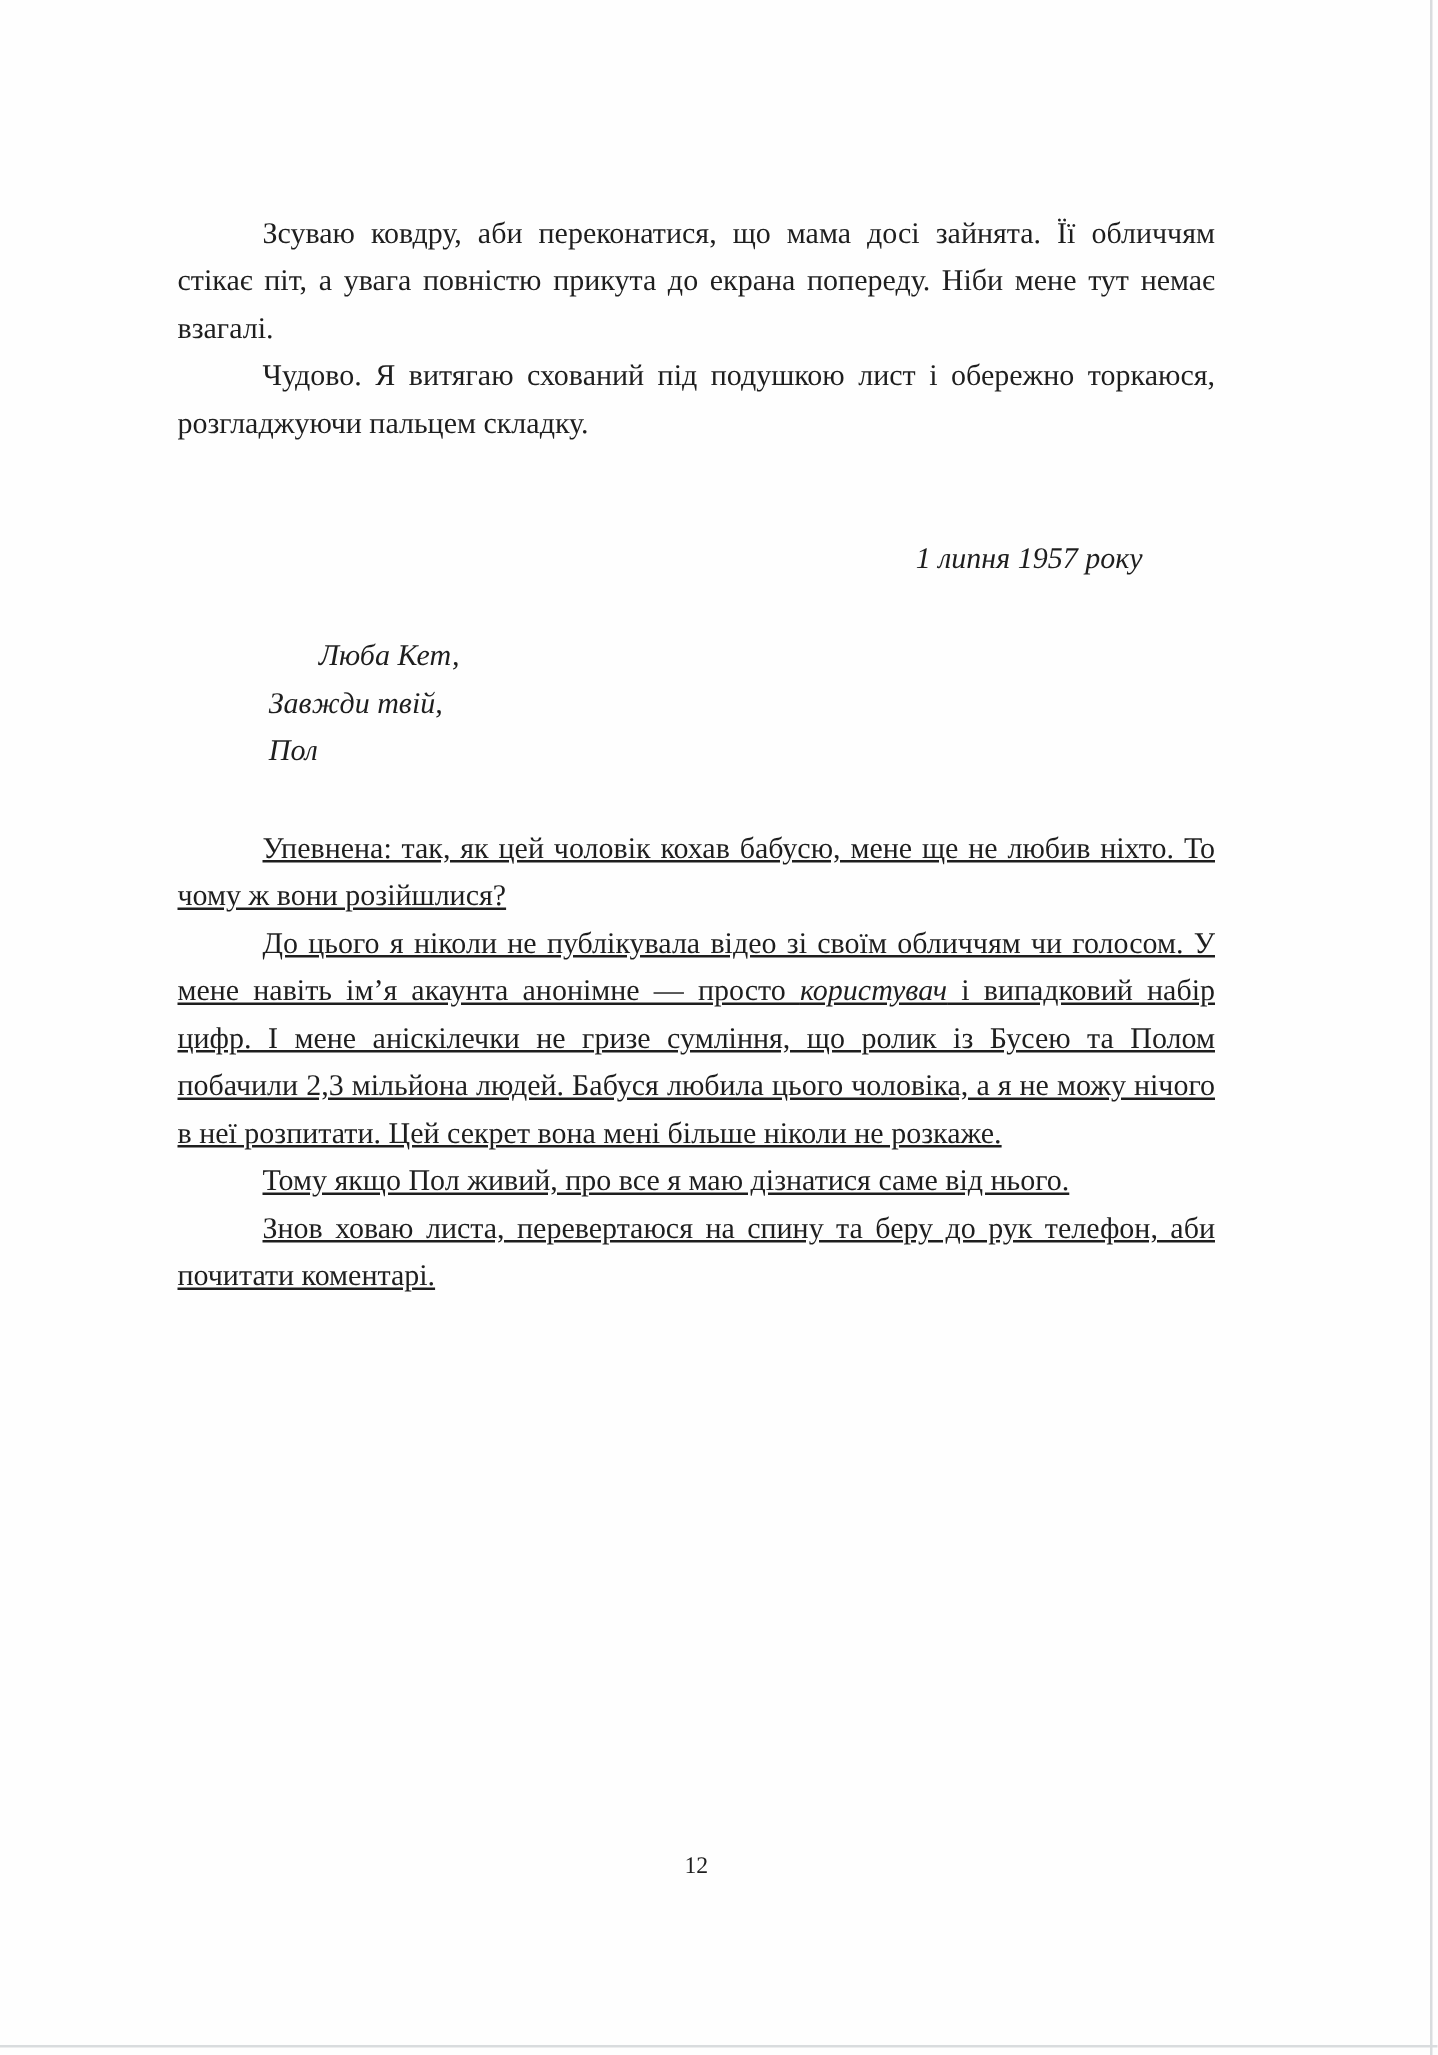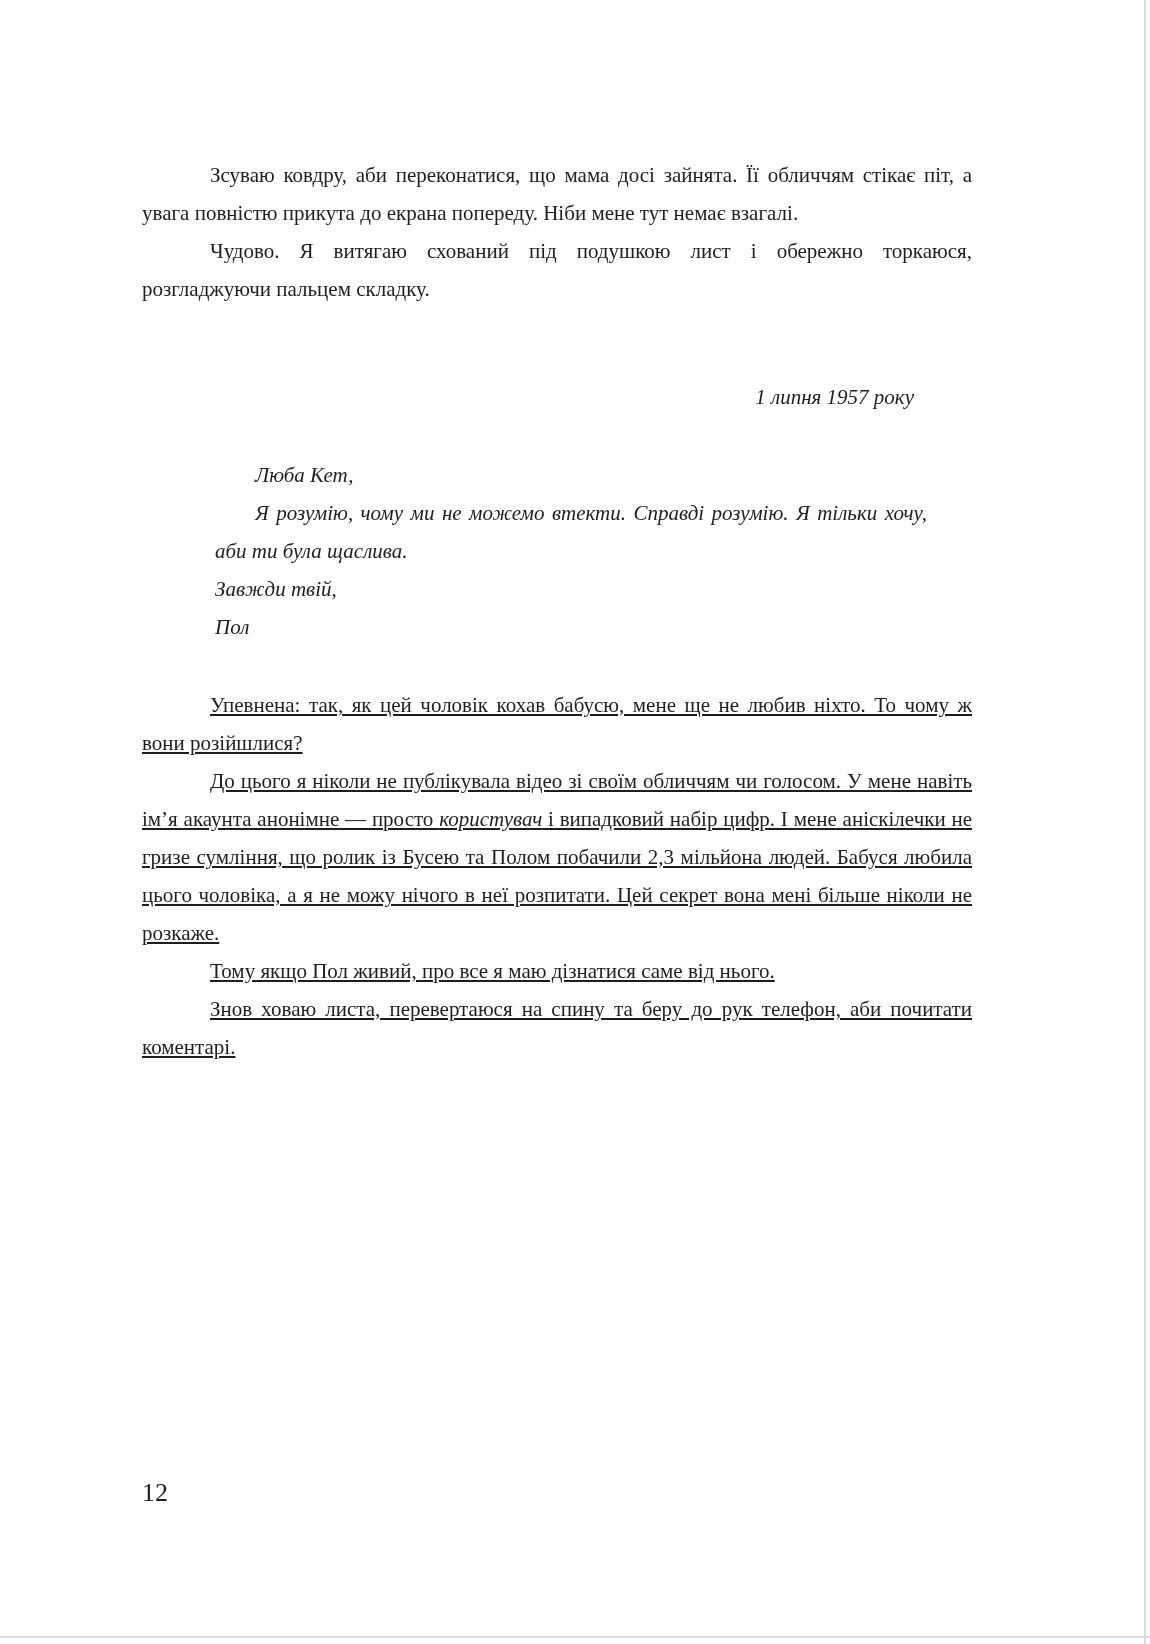--- a/index.html
+++ b/index.html
@@ -8,24 +8,24 @@
     height: 1644px;
     background: #fefefe;
     position: relative;
     overflow: hidden;
     font-family: "Liberation Serif", "DejaVu Serif", serif;
     color: #1e1e1e;
   }
   .page-body {
     position: absolute;
     left: 142px;
-    top: 4px;
+    top: 16px;
     width: 830px;
     padding-top: 152px;
-    font-size: 21px;
+    font-size: 24px;
     line-height: 38px;
     text-align: justify;
   }
   p { margin: 0; }
   .para { text-indent: 68px; }
   .letter-date {
     margin-top: 70px;
     margin-right: 58px;
     text-align: right;
     font-style: italic;
@@ -42,22 +42,22 @@
     text-align: left;
     text-indent: 0;
   }
   .body-bottom { margin-top: 40px; text-decoration: underline; }
   .body-bottom em { font-style: italic; }
   .page-number {
     position: absolute;
     top: 1477px;
     left: 142px;
     width: 830px;
-    text-align: left;
-    font-size: 26px;
+    text-align: center;
+    font-size: 19px;
     line-height: 32px;
   }
   .edge-line-right {
     position: absolute;
     top: 0;
     right: 4px;
     width: 2px;
     height: 1644px;
     background: #d9dcde;
   }
@@ -75,21 +75,20 @@
 
 <div class="page-body">
 
   <p class="para">Зсуваю ковдру, аби переконатися, що мама досі зайнята. Її обличчям стікає піт, а увага повністю прикута до екрана попереду. Ніби мене тут немає взагалі.</p>
   <p class="para">Чудово. Я витягаю схований під подушкою лист і обережно торкаюся, розгладжуючи пальцем складку.</p>
 
   <p class="letter-date">1 липня 1957 року</p>
 
   <div class="letter-block">
     <p class="para letter-salutation">Люба Кет,</p>
-    <p class="para">Я розумію, чому ми не можемо втекти. Справді розумію. Я тільки хочу, аби ти була щаслива.</p>
     <p class="letter-valediction">Завжди твій,</p>
     <p class="letter-signature">Пол</p>
   </div>
 
   <div class="body-bottom">
     <p class="para"><span>Упевнена: так, як цей чоловік кохав бабусю, мене ще не любив ніхто. То чому ж вони розійшлися?</span></p>
     <p class="para"><span>До цього я ніколи не публікувала відео зі своїм обличчям чи голосом. У мене навіть ім’я акаунта анонімне — просто </span><em>користувач</em><span> і випадковий набір цифр. І мене аніскілечки не гризе сумління, що ролик із Бусею та Полом побачили 2,3 мільйона людей. Бабуся любила цього чоловіка, а я не можу нічого в неї розпитати. Цей секрет вона мені більше ніколи не розкаже.</span></p>
     <p class="para"><span>Тому якщо Пол живий, про все я маю дізнатися саме від нього.</span></p>
     <p class="para"><span>Знов ховаю листа, перевертаюся на спину та беру до рук телефон, аби почитати коментарі.</span></p>
   </div>

